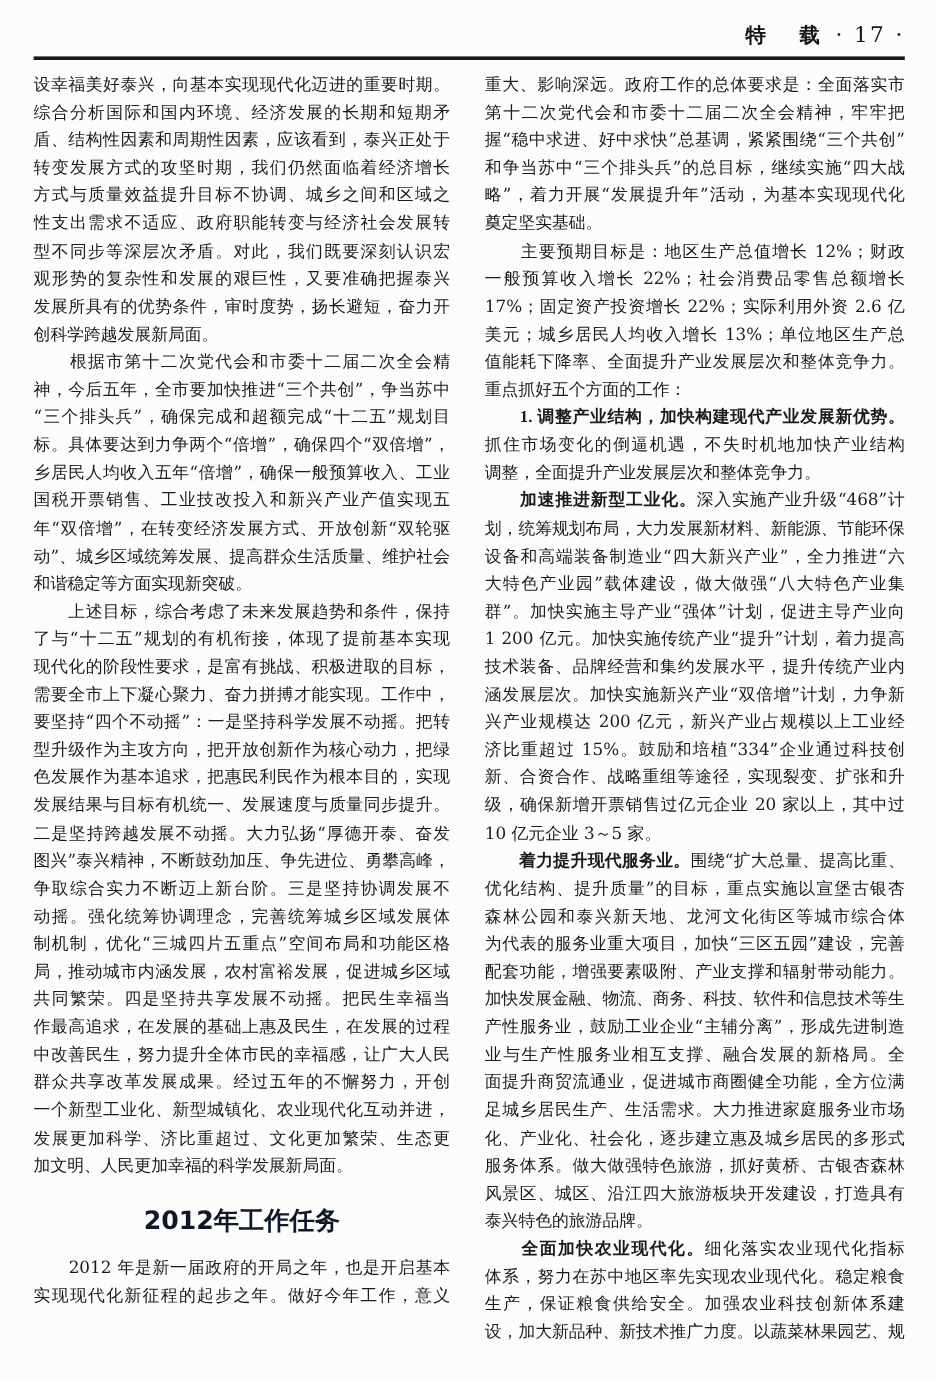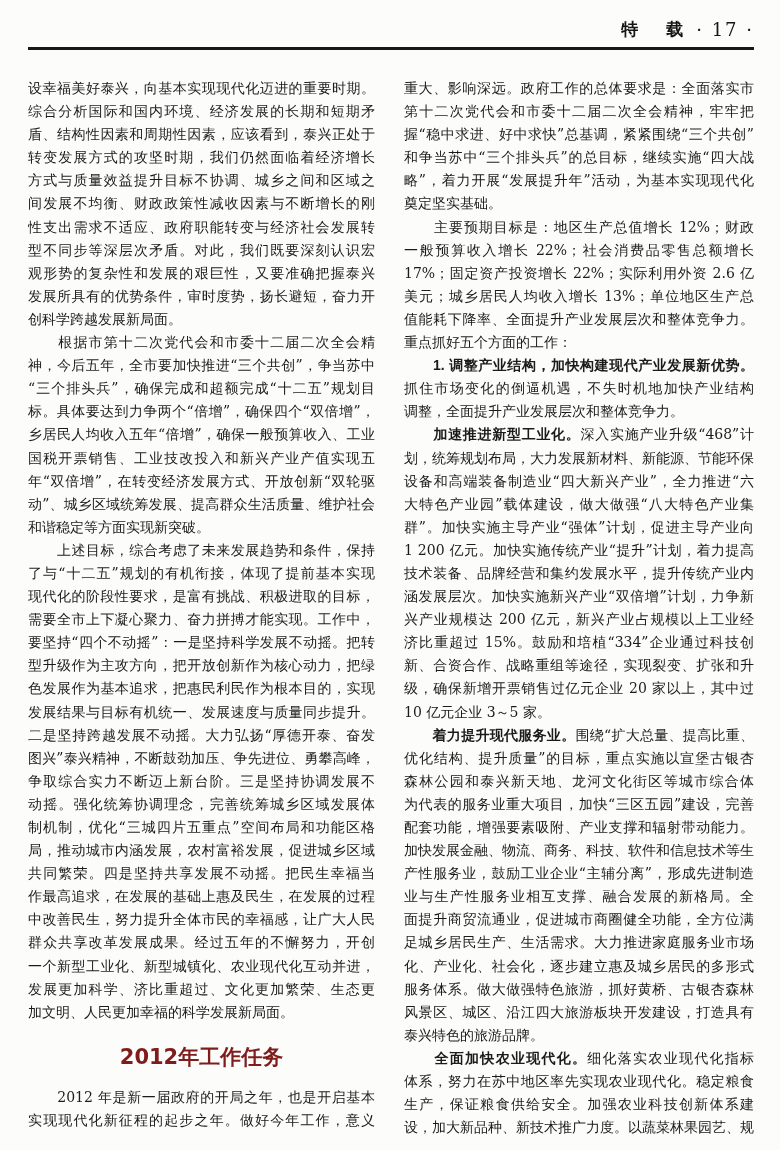--- a/index.html
+++ b/index.html
@@ -1,46 +1,45 @@
 <!DOCTYPE html>
 <html lang="zh"><head>
 <meta charset="utf-8">
 <style>
   html,body{margin:0;padding:0;background:#ffffff;}
   .page{position:relative;width:780px;height:1150px;background:#fcfcfb;box-sizing:border-box;overflow:hidden;}
   .header{position:absolute;top:18px;right:26px;display:flex;align-items:center;margin-left:18px;}
   .section{font-family:"DejaVu Sans","Liberation Sans",sans-serif;font-weight:700;font-size:17px;letter-spacing:11px;color:#151515;}
   .pagenum{font-family:"DejaVu Serif","Liberation Serif",serif;font-size:18px;color:#151515;letter-spacing:2px;margin-left:2px;}
   .rule{position:absolute;top:47px;left:28px;width:726px;height:2.6px;background:#181818;}
-  .content{position:absolute;top:60px;left:28px;width:726px;display:flex;gap:29px;margin-top:17px;}
+  .content{position:absolute;top:60px;left:28px;width:726px;display:flex;gap:29px;}
   .col{width:356px;}
   .tline{font-family:"DejaVu Serif","Liberation Serif",serif;font-size:14px;line-height:23.1px;height:23.1px;
          color:#1b1b1b;text-align:justify;text-align-last:justify;overflow:hidden;white-space:nowrap;}
   .tline.end{text-align-last:left;}
-  .lead{font-family:Liberation Sans, sans-serif;font-weight:700;}
+  .lead{font-family:Liberation Serif, serif;font-weight:700;}
   .col-heading{font-family:"DejaVu Sans","Liberation Sans",sans-serif;font-weight:700;font-size:21px;
-               text-align:center;color:#7f1d1d;margin:18px 0 14px;line-height:30px;}
+               text-align:center;color:#0f172a;margin:18px 0 14px;line-height:30px;}
 </style>
 </head>
 <body>
 
 <div class="page">
   <div class="header">
     <span class="section">特 载</span>
     <span class="pagenum">· 17 ·</span>
   </div>
   <div class="rule"></div>
   <div class="content">
     <div class="col">
         <div class="tline">设幸福美好泰兴，向基本实现现代化迈进的重要时期。</div>
         <div class="tline">综合分析国际和国内环境、经济发展的长期和短期矛</div>
         <div class="tline">盾、结构性因素和周期性因素，应该看到，泰兴正处于</div>
         <div class="tline">转变发展方式的攻坚时期，我们仍然面临着经济增长</div>
         <div class="tline">方式与质量效益提升目标不协调、城乡之间和区域之</div>
-        <div class="tline">间发展不均衡、财政政策性减收因素与不断增长的刚</div>
         <div class="tline">性支出需求不适应、政府职能转变与经济社会发展转</div>
         <div class="tline">型不同步等深层次矛盾。对此，我们既要深刻认识宏</div>
         <div class="tline">观形势的复杂性和发展的艰巨性，又要准确把握泰兴</div>
         <div class="tline">发展所具有的优势条件，审时度势，扬长避短，奋力开</div>
         <div class="tline end">创科学跨越发展新局面。</div>
         <div class="tline">　　根据市第十二次党代会和市委十二届二次全会精</div>
         <div class="tline">神，今后五年，全市要加快推进“三个共创”，争当苏中</div>
         <div class="tline">“三个排头兵”，确保完成和超额完成“十二五”规划目</div>
         <div class="tline">标。具体要达到力争两个“倍增”，确保四个“双倍增”，</div>
         <div class="tline">乡居民人均收入五年“倍增”，确保一般预算收入、工业</div>

